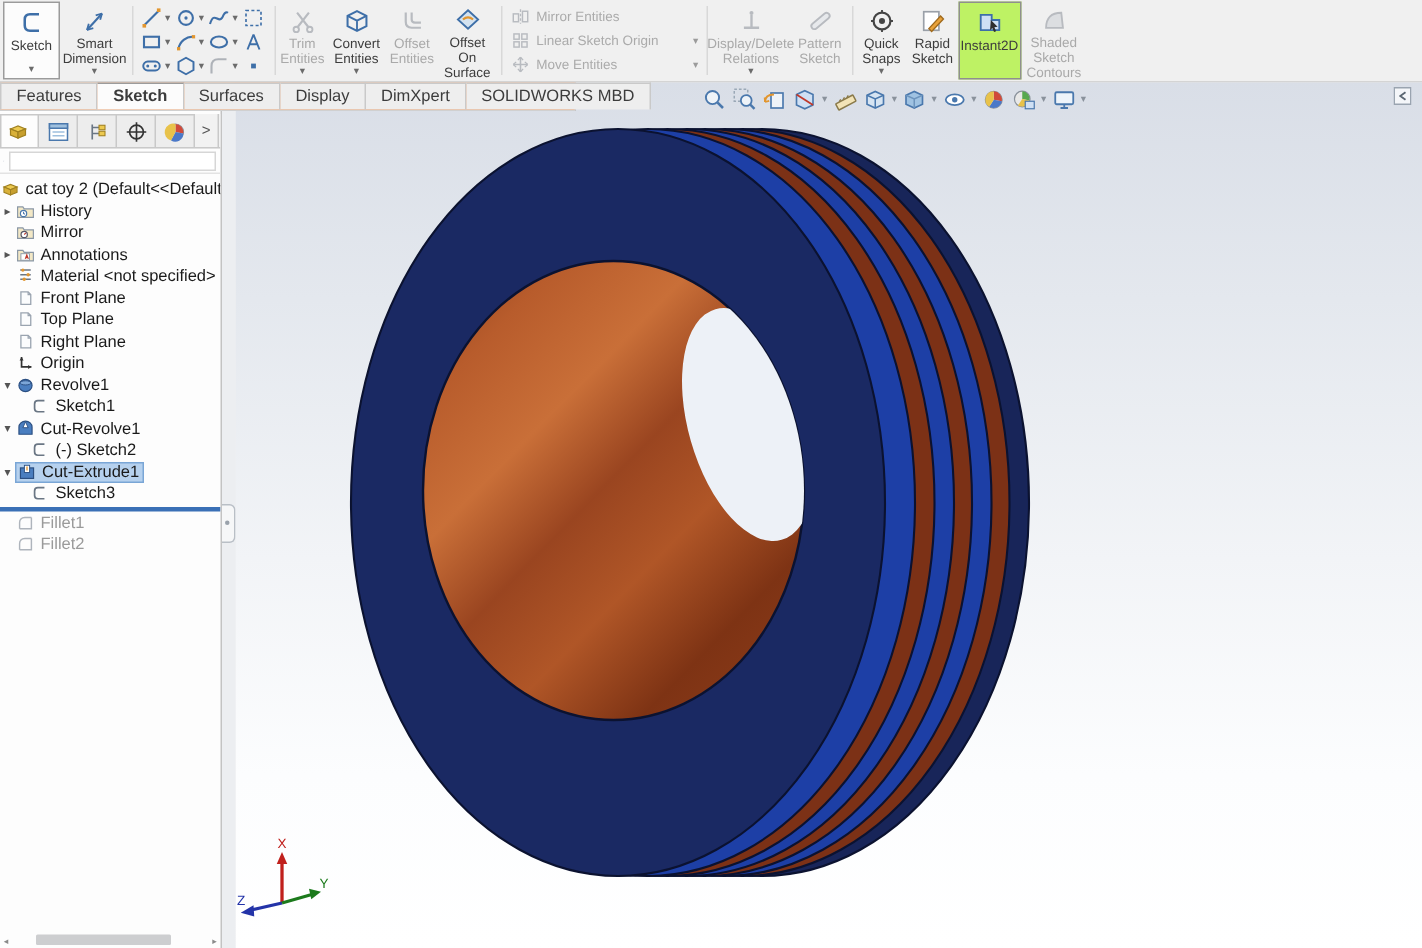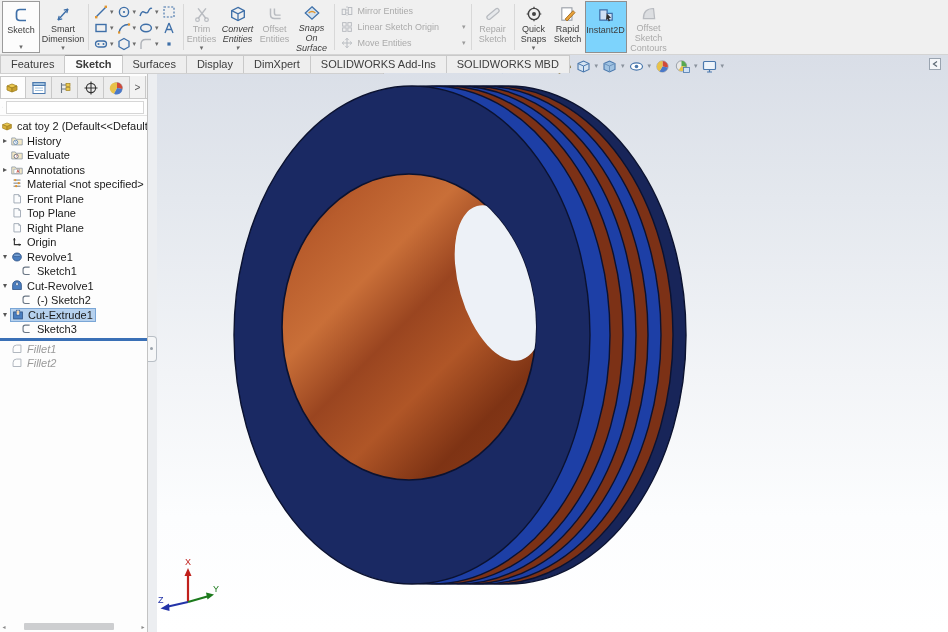--- a/index.html
+++ b/index.html
@@ -7,23 +7,23 @@
   body { font-family:"Liberation Sans", sans-serif; font-size:11px; color:#3c3c3c; background:#f0f0f0; }
   .root { position:relative; width:948px; height:632px; background:#f0f0f0; overflow:hidden; }
 
   
   .ribbon { position:absolute; left:0; top:0; width:948px; height:55px; background:#f0f0f0; border-bottom:1px solid #d4d4d4; display:flex; align-items:stretch; padding:1px 2px 1px 2px; }
   .rsep { width:1px; background:#d8d8d8; margin:3px 2px; }
   .rbtn { display:flex; flex-direction:column; align-items:center; justify-content:flex-start; padding:2px 2px 0 2px; font-size:9px; line-height:1.12; text-align:center; color:#3d3d3d; cursor:default; }
   .rbtn .ric { height:21px; display:flex; align-items:center; justify-content:center; }
   .rbtn .caret { font-size:7px; color:#6b6b6b; margin-top:auto; padding-bottom:1px; }
   .rbtn.active { background:#fcfcfc; border:1px solid #9b9b9b; }
-  .rbtn.pressed { background:#7dd3fc; border:1px solid #8f8f8f; }
+  .rbtn.pressed { background:#bef264; border:1px solid #8f8f8f; }
   .rbtn.disabled { color:#a9a9a9; }
-  .w38{width:38px;} .w46{width:46px;} .w34{width:34px;} .w40{width:40px;font-style:italic;} .w42{width:42px;} .w54{width:54px;} .w32{width:32px;} .w44{width:44px;}
+  .w38{width:38px;} .w46{width:46px;} .w34{width:34px;} .w40{width:40px;} .w42{width:42px;} .w54{width:54px;} .w32{width:32px;} .w44{width:44px;}
   .egrid { display:flex; flex-direction:column; justify-content:space-between; padding:3px 2px; }
   .erow { display:flex; align-items:center; height:16px; }
   .gcell { display:flex; align-items:center; margin-right:2px; }
   .gcell .caret { font-size:7px; color:#6b6b6b; margin-left:1px; }
   .mcol { display:flex; flex-direction:column; justify-content:center; padding:2px 3px; width:132px;text-align:right; }
   .mrow { display:flex; align-items:center; height:16px; font-size:9px; color:#ababab; white-space:nowrap; }
   .mrow .mlabel { margin-left:4px; }
   .mrow .caret { margin-left:auto; font-size:7px; color:#9b9b9b; }
 
   
@@ -47,21 +47,21 @@
   .ptab:first-child{ border-left:1px solid #c9c9c9; }
   .ptab.active { background:#fdfdfd; }
   .ptab.more { width:16px; font-size:10px; color:#555; background:#f2f2f2; border-top:none; }
   .pfilter { display:flex; align-items:center; height:17px; border-bottom:1px solid #e3e3e3; padding-left:2px; }
   .pfilter input { flex:1; height:13px; margin:0 3px; border:1px solid #d6d6d6; background:#fff; font-size:10px; padding:0 2px; font-family:"Liberation Sans",sans-serif; }
   .tree { position:relative; padding-top:3px; }
   .trow { display:flex; align-items:center; height:14.5px; white-space:nowrap; overflow:hidden; cursor:default; }
   .trow .arrow { width:10px; font-size:8px; color:#555; text-align:center; flex:none; }
   .trow .ticon { flex:none; margin-right:3px; }
   .trow .tlabel { font-size:11px; color:#1a1a1a; }
-  .trow.grayed .tlabel { color:#9a9a9a;font-style:italic; }
+  .trow.grayed .tlabel { color:#9a9a9a; }
   .trow .sel { display:flex; align-items:center; background:#b6d1ee; border:1px solid #7aa6d6; padding:0 2px 0 0; height:14px; }
   .ind1 { margin-left:10px; }
   .rollback { height:3px; background:#3a70b6; margin:1px 0; }
   .hscroll { position:absolute; left:0; bottom:1px; width:147px; height:9px; display:flex; align-items:center; }
   .hscroll .sarrow { width:8px; font-size:6px; color:#8a8a8a; text-align:center; }
   .hscroll .thumb { position:absolute; left:24px; width:90px; height:7px; background:#cdced0; border-radius:1px; }
   .splitter { position:absolute; left:148px; top:74px; width:9px; height:558px; background:#eceef1; }
   .split-handle { position:absolute; left:0; top:262px; width:9px; height:26px; background:#f6f7f8; border:1px solid #b9bfc6; border-left:none; border-radius:0 4px 4px 0; }
   .split-handle::after { content:""; position:absolute; left:2px; top:10px; width:3px; height:3px; background:#9aa2ab; border-radius:50%; }
 
@@ -217,21 +217,21 @@
       <span>Offset Entities</span>
     </div>
 
     <div class="rbtn w40">
       <span class="ric">
         <svg width="18" height="18" viewBox="0 0 16 16">
             <path d="M8 2.5 L14 8 L8 13.5 L2 8 Z" fill="#d3e2f0" stroke="#3e6fa8" stroke-width="1.1"></path>
             <path d="M5 8 Q8 5.5 11 8" fill="none" stroke="#e2962f" stroke-width="1.3"></path>
           </svg>
       </span>
-      <span>Snaps On Surface</span>
+      <span>Offset On Surface</span>
     </div>
 
     <div class="rsep"></div>
 
     <div class="mcol">
       <div class="mrow">
         <svg width="14" height="14" viewBox="0 0 16 16">
             <rect x="2.5" y="6" width="4" height="6" fill="none" stroke="#b8bbc0" stroke-width="1.1"></rect>
             <rect x="9.5" y="4" width="4" height="8" fill="none" stroke="#b8bbc0" stroke-width="1.1"></rect>
             <line x1="8" y1="2.5" x2="8" y2="13.5" stroke="#b8bbc0" stroke-width="1" stroke-dasharray="2 1.4"></line>
@@ -253,28 +253,38 @@
             <path d="M8 2.5 V13.5 M2.5 8 H13.5" stroke="#b8bbc0" stroke-width="1.2" fill="none"></path>
             <path d="M8 2.5 l-2 2.2 M8 2.5 l2 2.2 M2.5 8 l2.2-2 M2.5 8 l2.2 2 M13.5 8 l-2.2-2 M13.5 8 l-2.2 2 M8 13.5 l-2-2.2 M8 13.5 l2-2.2" stroke="#b8bbc0" stroke-width="1" fill="none"></path>
           </svg>
         <span class="mlabel">Move Entities</span>
         <span class="caret">▾</span>
       </div>
     </div>
 
     <div class="rsep"></div>
 
+    <div class="rbtn disabled w54">
+      <span class="ric">
+        <svg width="18" height="18" viewBox="0 0 16 16">
+            <path d="M3.5 12 H12.5 M8 12 V4.5" stroke="#b8bbc0" stroke-width="1.4" fill="none"></path>
+            <circle cx="8" cy="3.2" r="1.2" fill="#b8bbc0"></circle>
+          </svg>
+      </span>
+      <span>Display/Delete Relations</span>
+      <span class="caret">▾</span>
+    </div>
 
     <div class="rbtn disabled w38">
       <span class="ric">
         <svg width="18" height="18" viewBox="0 0 16 16">
             <rect x="1.5" y="6.2" width="13" height="3.6" rx="1.8" transform="rotate(-40 8 8)" fill="#e7e9ec" stroke="#b8bbc0" stroke-width="1.1"></rect>
           </svg>
       </span>
-      <span>Repair Sketch</span>
+      <span>Pattern Sketch</span>
     </div>
 
     <div class="rsep"></div>
 
     <div class="rbtn w34">
       <span class="ric">
         <svg width="18" height="18" viewBox="0 0 16 16">
             <circle cx="8" cy="8" r="5" fill="none" stroke="#444" stroke-width="1.3"></circle>
             <circle cx="8" cy="8" r="1.8" fill="#444"></circle>
             <path d="M8 1.5 V3 M8 13 V14.5 M1.5 8 H3 M13 8 H14.5" stroke="#444" stroke-width="1.1"></path>
@@ -303,21 +313,21 @@
       </span>
       <span>Instant2D</span>
     </div>
 
     <div class="rbtn disabled w44">
       <span class="ric">
         <svg width="18" height="18" viewBox="0 0 16 16">
             <path d="M3 13 Q3 4 12 4 L13 13 Z" fill="#dcdee1" stroke="#b8bbc0" stroke-width="1.1"></path>
           </svg>
       </span>
-      <span>Offset Sketch Contours</span>
+      <span>Shaded Sketch Contours</span>
     </div>
   </div>
 
   <div class="viewport">
 
     <div class="headsup">
       <span class="hbtn">
           <svg width="17" height="17" viewBox="0 0 17 17">
             <circle cx="7" cy="7" r="4.4" fill="#eef3f8" stroke="#4a78ad" stroke-width="1.3"></circle>
             <line x1="10.4" y1="10.4" x2="14" y2="14" stroke="#4a78ad" stroke-width="1.7"></line>
@@ -449,21 +459,20 @@
       </g>
     </svg>
   </div>
 
   <div class="tabstrip">
     <div class="tab">Features</div>
     <div class="tab active">Sketch</div>
     <div class="tab">Surfaces</div>
     <div class="tab">Display</div>
     <div class="tab">DimXpert</div>
-    <div class="tab">SOLIDWORKS Add-Ins</div>
     <div class="tab">SOLIDWORKS MBD</div>
   </div>
 
   <div class="panel">
     <div class="ptabs">
       <div class="ptab active">
         <svg width="18" height="16" viewBox="0 0 18 16">
             <path d="M3 6 L8 4 L13 6 L8 8 Z" fill="#ecc94f" stroke="#a08020" stroke-width="0.8"></path>
             <path d="M3 6 V10 L8 12 V8 Z" fill="#d9b13a" stroke="#a08020" stroke-width="0.8"></path>
             <path d="M13 6 V10 L8 12 V8 Z" fill="#c79f2e" stroke="#a08020" stroke-width="0.8"></path>
@@ -528,21 +537,21 @@
         <span class="tlabel">History</span>
       </div>
 
       <div class="trow">
         <span class="arrow"></span>
         <svg class="ticon" width="14" height="14" viewBox="0 0 16 16">
             <path d="M2 4.5 H6 L7 6 H14 V12.5 H2 Z" fill="#f3e8c6" stroke="#8a97a5" stroke-width="0.9"></path>
             <circle cx="7" cy="9.5" r="2.4" fill="#fff" stroke="#556" stroke-width="0.9"></circle>
             <path d="M7 9.5 L8.4 8.3" stroke="#c0392b" stroke-width="0.9"></path>
           </svg>
-        <span class="tlabel">Evaluate</span>
+        <span class="tlabel">Mirror</span>
       </div>
 
       <div class="trow">
         <span class="arrow">▸</span>
         <svg class="ticon" width="14" height="14" viewBox="0 0 16 16">
             <path d="M2 4.5 H6 L7 6 H14 V12.5 H2 Z" fill="#f3e8c6" stroke="#8a97a5" stroke-width="0.9"></path>
             <rect x="4.5" y="7" width="6.5" height="5" fill="#fff" stroke="#8a97a5" stroke-width="0.7"></rect>
             <path d="M7.8 11 L9 7.8 L10.2 11 M8.3 10 H9.7" stroke="#c0392b" stroke-width="0.8" fill="none"></path>
           </svg>
         <span class="tlabel">Annotations</span>

